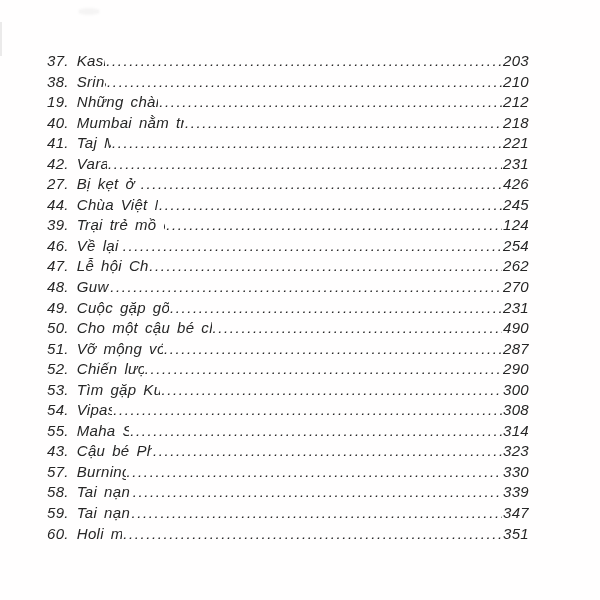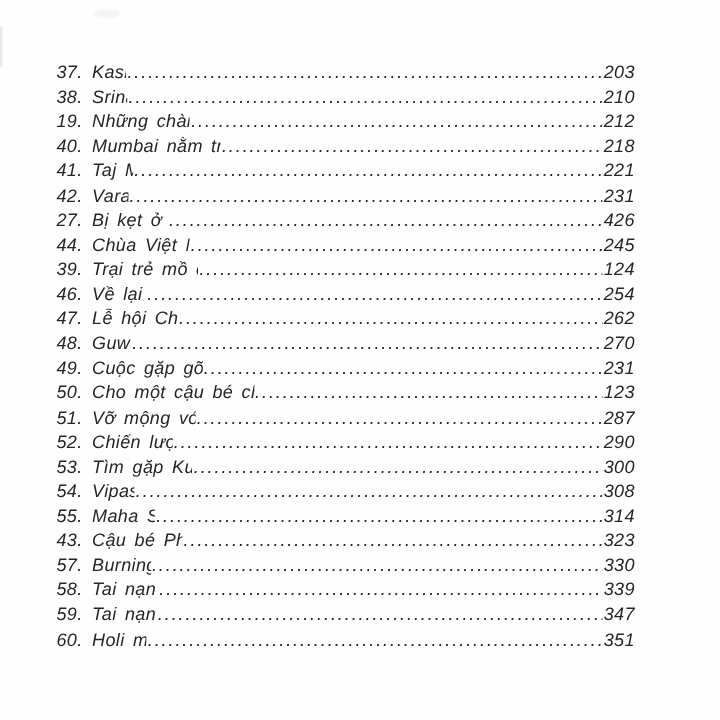--- a/index.html
+++ b/index.html
@@ -154,21 +154,21 @@
       <div class="row">
         <span class="num">49.</span>
         <span class="title">Cuộc gặp gỡ tình cờ ở Sikkim</span>
         <span class="leader"></span>
         <span class="pageno">231</span>
       </div>
       <div class="row">
         <span class="num">50.</span>
         <span class="title">Cho một cậu bé chưa bao giờ có cơ hội đi du lịch</span>
         <span class="leader"></span>
-        <span class="pageno">123</span>
+        <span class="pageno">490</span>
       </div>
       <div class="row">
         <span class="num">51.</span>
         <span class="title">Vỡ mộng với trại trẻ mồ côi</span>
         <span class="leader"></span>
         <span class="pageno">287</span>
       </div>
       <div class="row">
         <span class="num">52.</span>
         <span class="title">Chiến lược “Kebano”</span>

